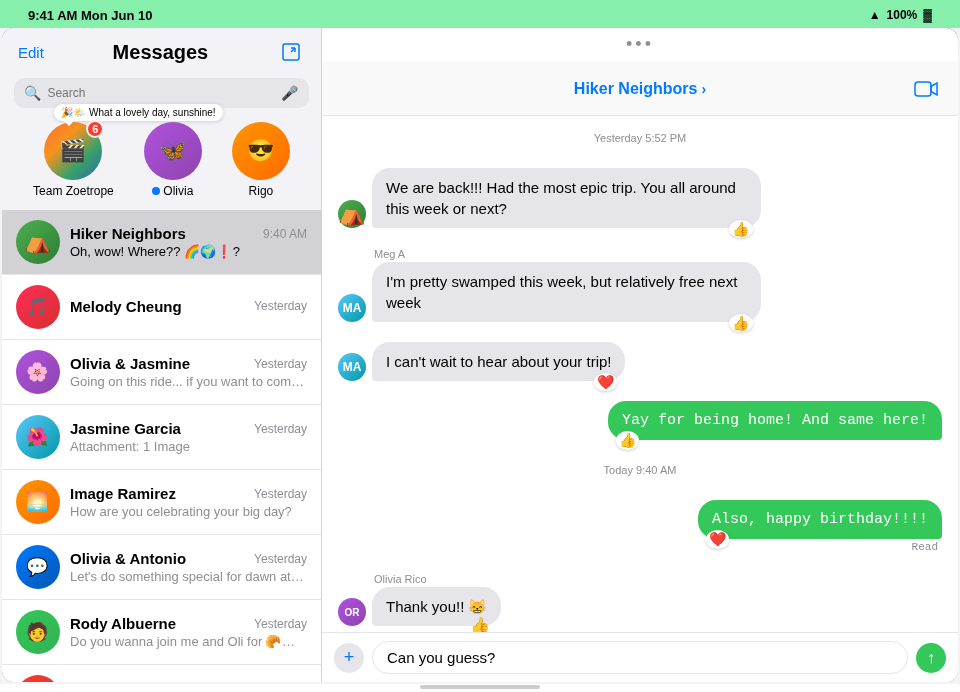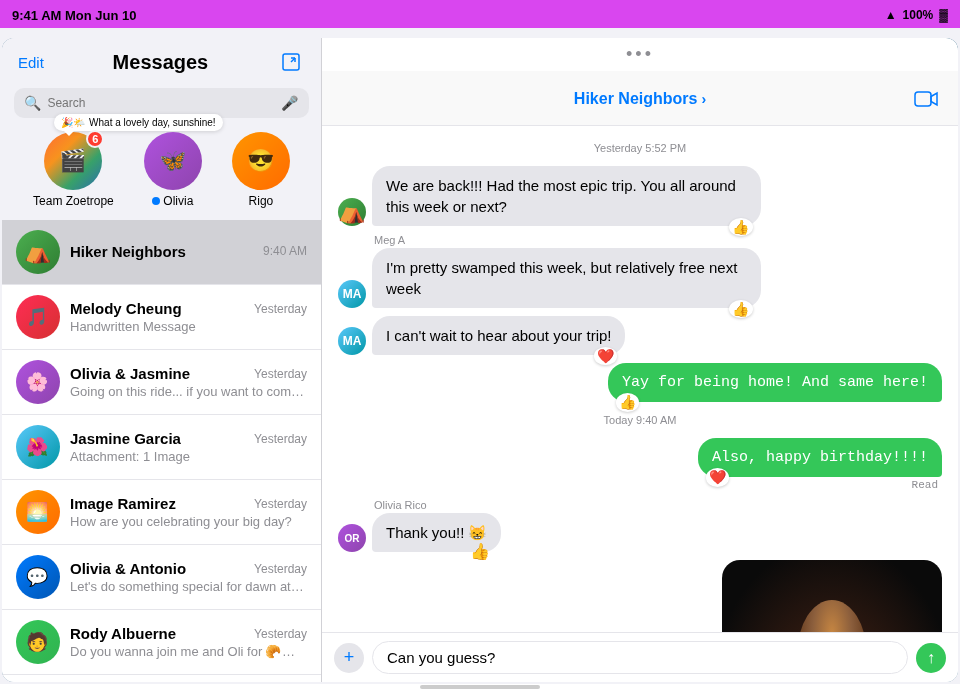--- a/index.html
+++ b/index.html
@@ -11,22 +11,22 @@
       overflow: hidden;
       display: flex;
       flex-direction: column;
     }
 
     
     .status-bar {
       display: flex;
       justify-content: space-between;
       align-items: center;
-      padding: 6px 12px 4px;
-      background: #d946ef;
+      padding: 6px 28px 4px;
+      background: #86efac;
       font-size: 12px;
       font-weight: 600;
       height: 28px;
       flex-shrink: 0;
     }
     .status-bar-left { color: #000; font-size: 13px; }
     .status-bar-center { color: #000; font-size: 13px; }
     .status-bar-right {
       display: flex;
       align-items: center;
@@ -35,21 +35,21 @@
       color: #000;
     }
 
     
     .app-container {
       display: flex;
       flex: 1;
       overflow: hidden;
       background: #0c4a6e;
       border-radius: 12px;
-      margin: 10px 2px 2px;
+      margin: 0 2px 2px;
     }
 
     
     .sidebar {
       width: 320px;
       flex-shrink: 0;
       display: flex;
       flex-direction: column;
       background: #f2f2f7;
       border-right: 1px solid #d1d1d6;
@@ -281,21 +281,21 @@
       letter-spacing: 3px;
     }
 
     
     .messages-area {
       flex: 1;
       overflow-y: auto;
       padding: 12px 16px;
       display: flex;
       flex-direction: column;
-      gap: 8px;
+      gap: 20px;
     }
 
     .msg-row {
       display: flex;
       flex-direction: column;
       max-width: 70%;
     }
     .msg-row.received { align-self: flex-start; }
     .msg-row.sent { align-self: flex-end; font-family: Liberation Mono, monospace; }
 
@@ -534,31 +534,31 @@
 
     <div class="message-list">
 
       <div class="message-item active">
         <div class="msg-avatar av-camp">⛺</div>
         <div class="msg-content">
           <div class="msg-header">
             <span class="msg-name">Hiker Neighbors</span>
             <span class="msg-time">9:40 AM</span>
           </div>
+          <div class="msg-preview bold">Oh, wow! Where?? 🌈🌍❗?</div>
         </div>
       </div>
 
       <div class="message-item">
         <div class="msg-avatar av-pink">🎵</div>
         <div class="msg-content">
           <div class="msg-header">
             <span class="msg-name">Melody Cheung</span>
             <span class="msg-time">Yesterday</span>
           </div>
-          <div class="msg-preview">Handwritten Message</div>
         </div>
       </div>
 
       <div class="message-item">
         <div class="msg-avatar av-purple">🌸</div>
         <div class="msg-content">
           <div class="msg-header">
             <span class="msg-name">Olivia &amp; Jasmine</span>
             <span class="msg-time">Yesterday</span>
           </div>

